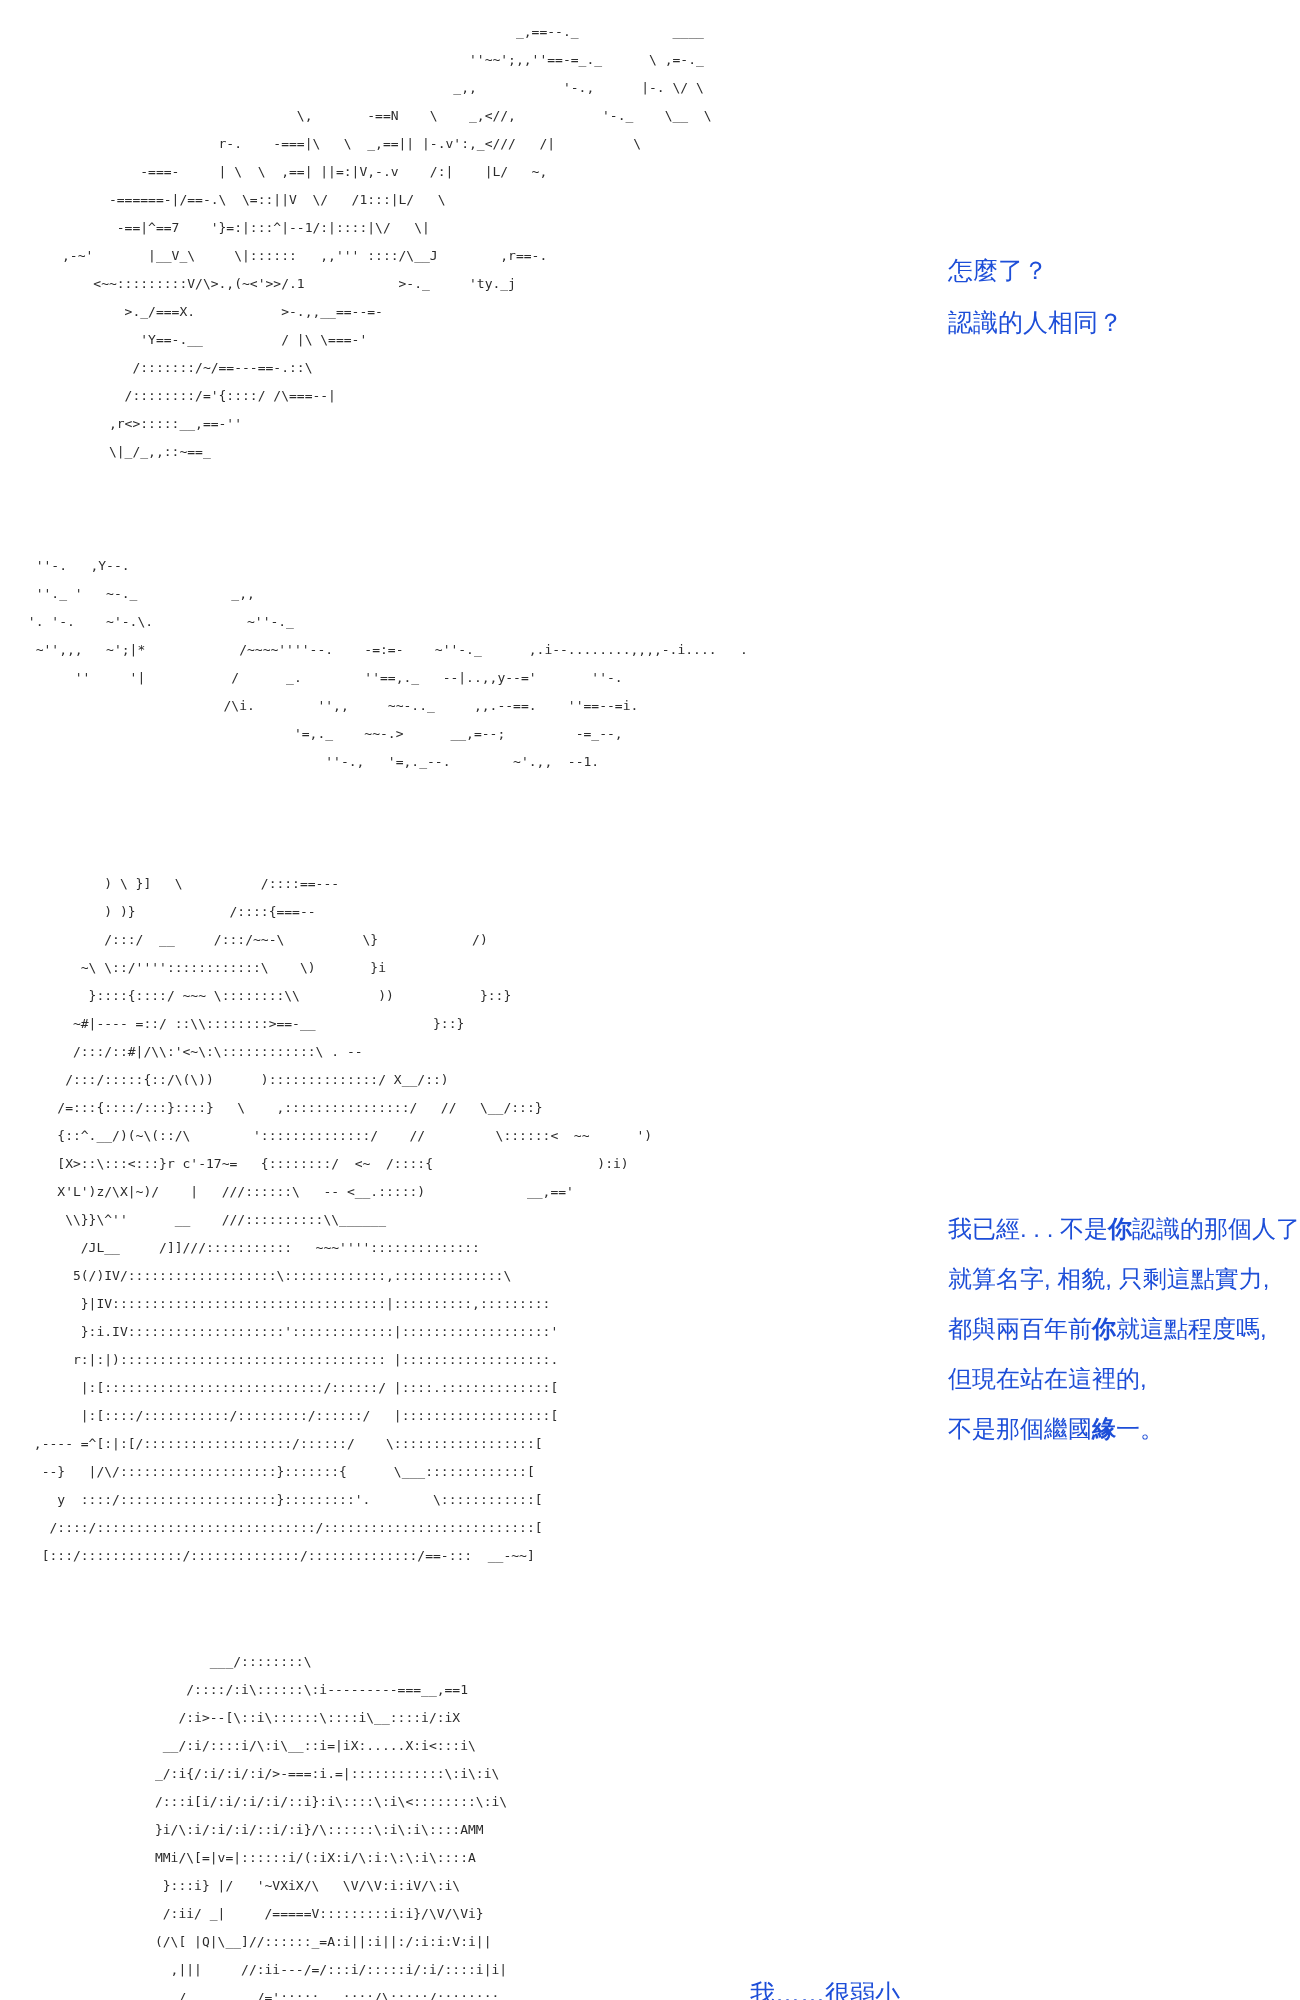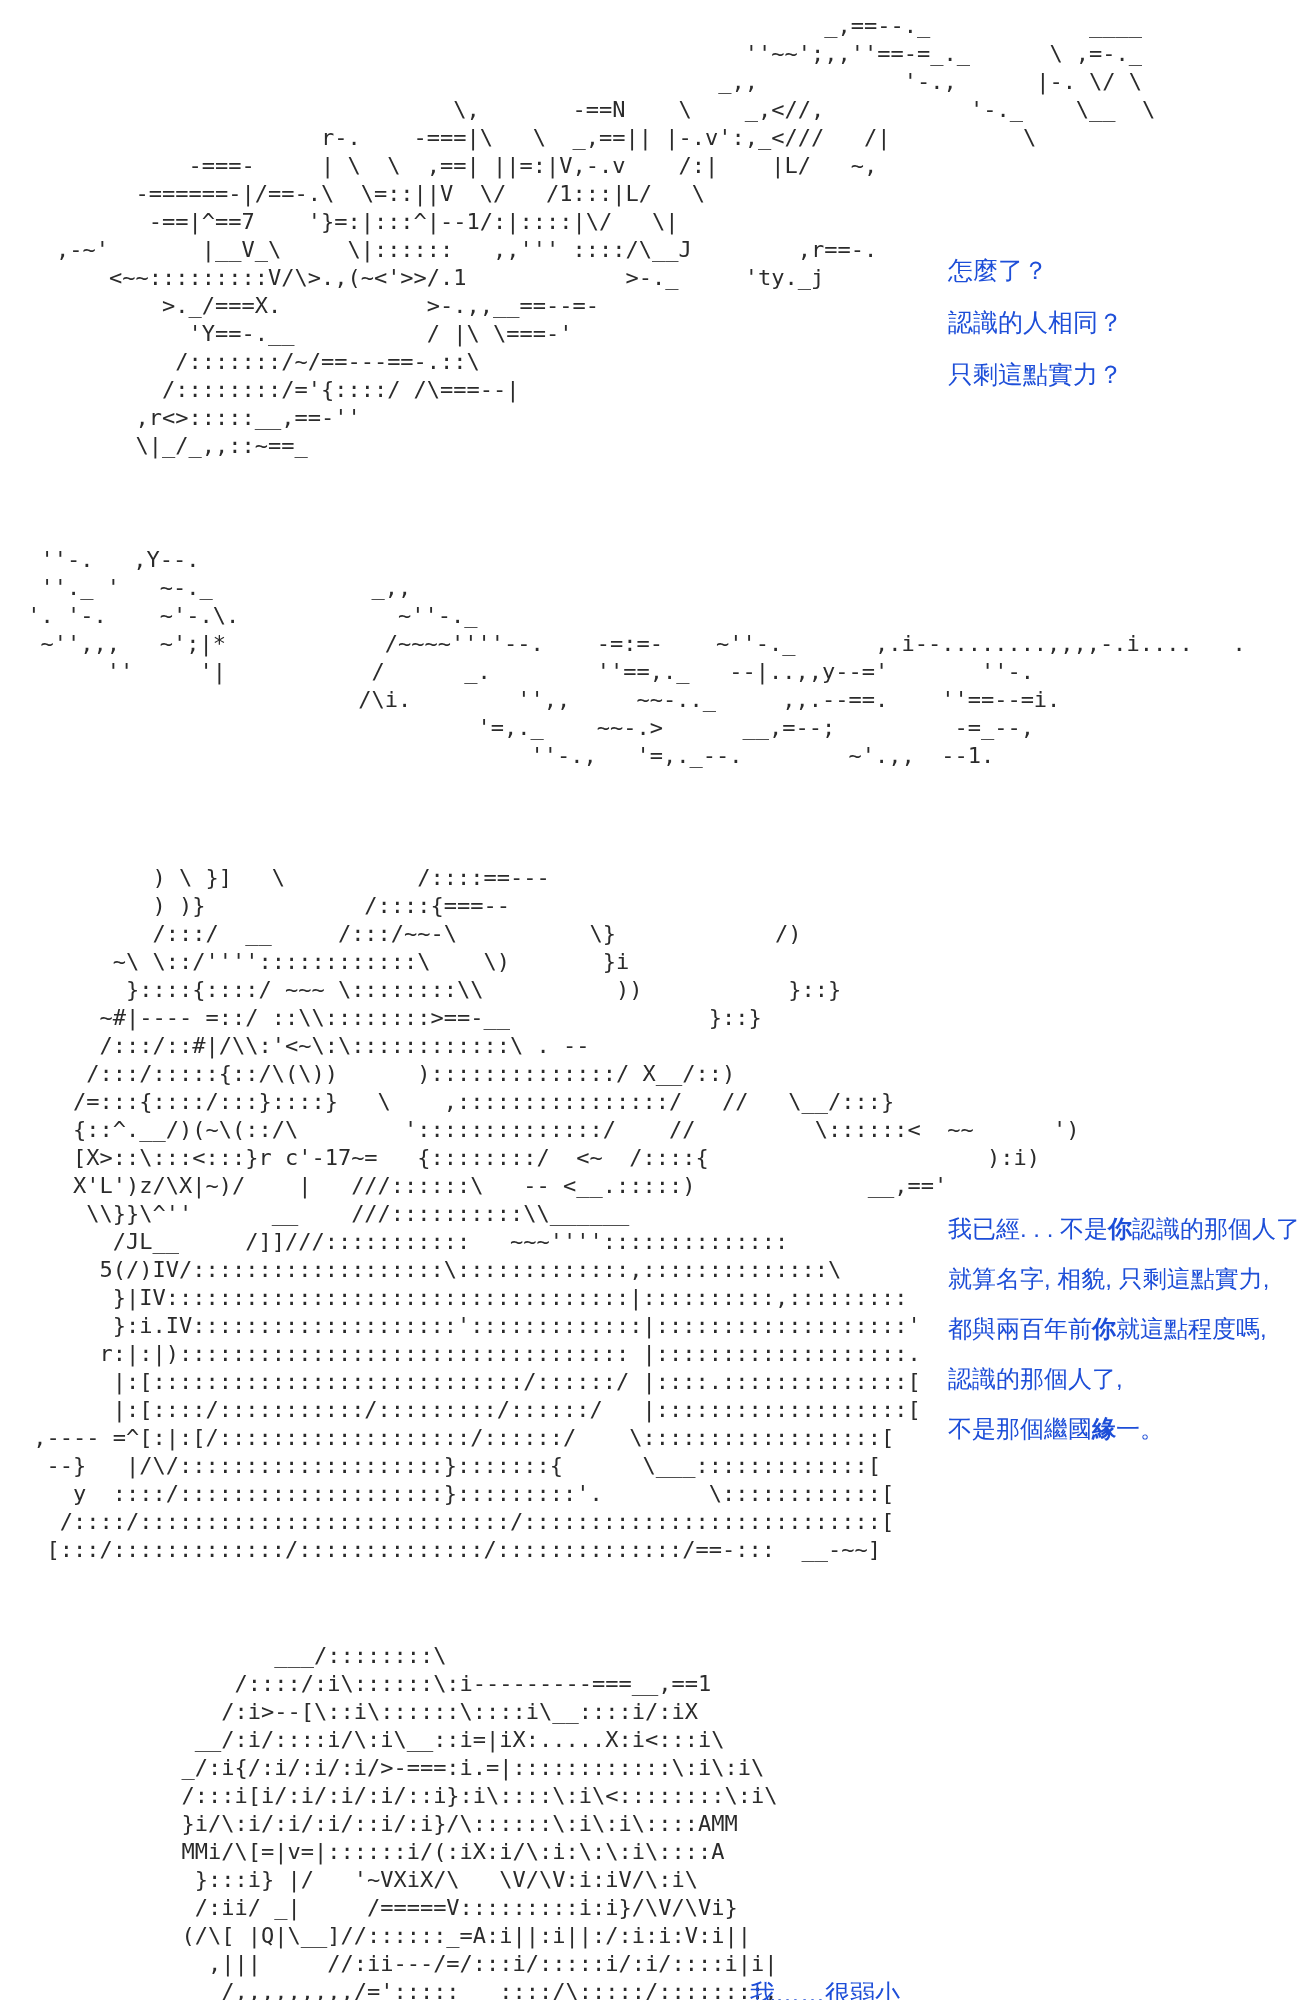--- a/index.html
+++ b/index.html
@@ -6,23 +6,23 @@
   body {
     width: 1300px; height: 2000px;
     background: #ffffff;
     position: relative;
     overflow: hidden;
     font-family: "Liberation Sans", sans-serif;
   }
   .page { position: absolute; inset: 0; }
   pre.aa {
     position: absolute;
-    margin: 6px;
+    margin: 12px;
     font-family: "DejaVu Sans Mono", monospace;
-    font-size: 22px;
+    font-size: 13px;
     line-height: 28px;
     letter-spacing: 0;
     white-space: pre;
     color: #2b2b2b;
   }
   #aa-top    { left: 50px;  top: 6px; }
   #aa-band   { left: 8px;   top: 540px; }
   #aa-mid    { left: 14px;  top: 858px; }
   #aa-bottom { left: 96px;  top: 1636px; }
   .dlg {
@@ -103,26 +103,25 @@
       MMi/\[=|v=|::::::i/(:iX:i/\:i:\:\:i\::::A
        }:::i} |/   '~VXiX/\   \V/\V:i:iV/\:i\
        /:ii/ _|     /=====V:::::::::i:i}/\V/\Vi}
       (/\[ |Q|\__]//::::::_=A:i||:i||:/:i:i:V:i||
         ,|||     //:ii---/=/:::i/:::::i/:i/::::i|i|
          /,,,,,,,,,/=':::::   ::::/\:::::/::::::::,</pre>
 
   <div class="dlg" id="dlg1">
       <div class="dlg-line"><span>怎麼了？</span></div>
       <div class="dlg-line"><span>認識的人相同？</span></div>
-      <div class="dlg-line"><span>只剩這點實力？</span></div>
     </div>
 
   <div class="dlg" id="dlg2">
       <div class="dlg-line"><span>我已經. . . 不是</span><span class="b">你</span><span>認識的那個人了，</span></div>
       <div class="dlg-line"><span>就算名字, 相貌, 只剩這點實力,</span></div>
       <div class="dlg-line"><span>都與兩百年前</span><span class="b">你</span><span>就這點程度嗎,</span></div>
-      <div class="dlg-line"><span>認識的那個人了,</span></div>
+      <div class="dlg-line"><span>但現在站在這裡的,</span></div>
       <div class="dlg-line"><span>不是那個繼國</span><span class="b">緣</span><span>一。</span></div>
     </div>
 
   <div class="dlg" id="dlg3">我……很弱小</div>
 
 </div>
 
 </body></html>

